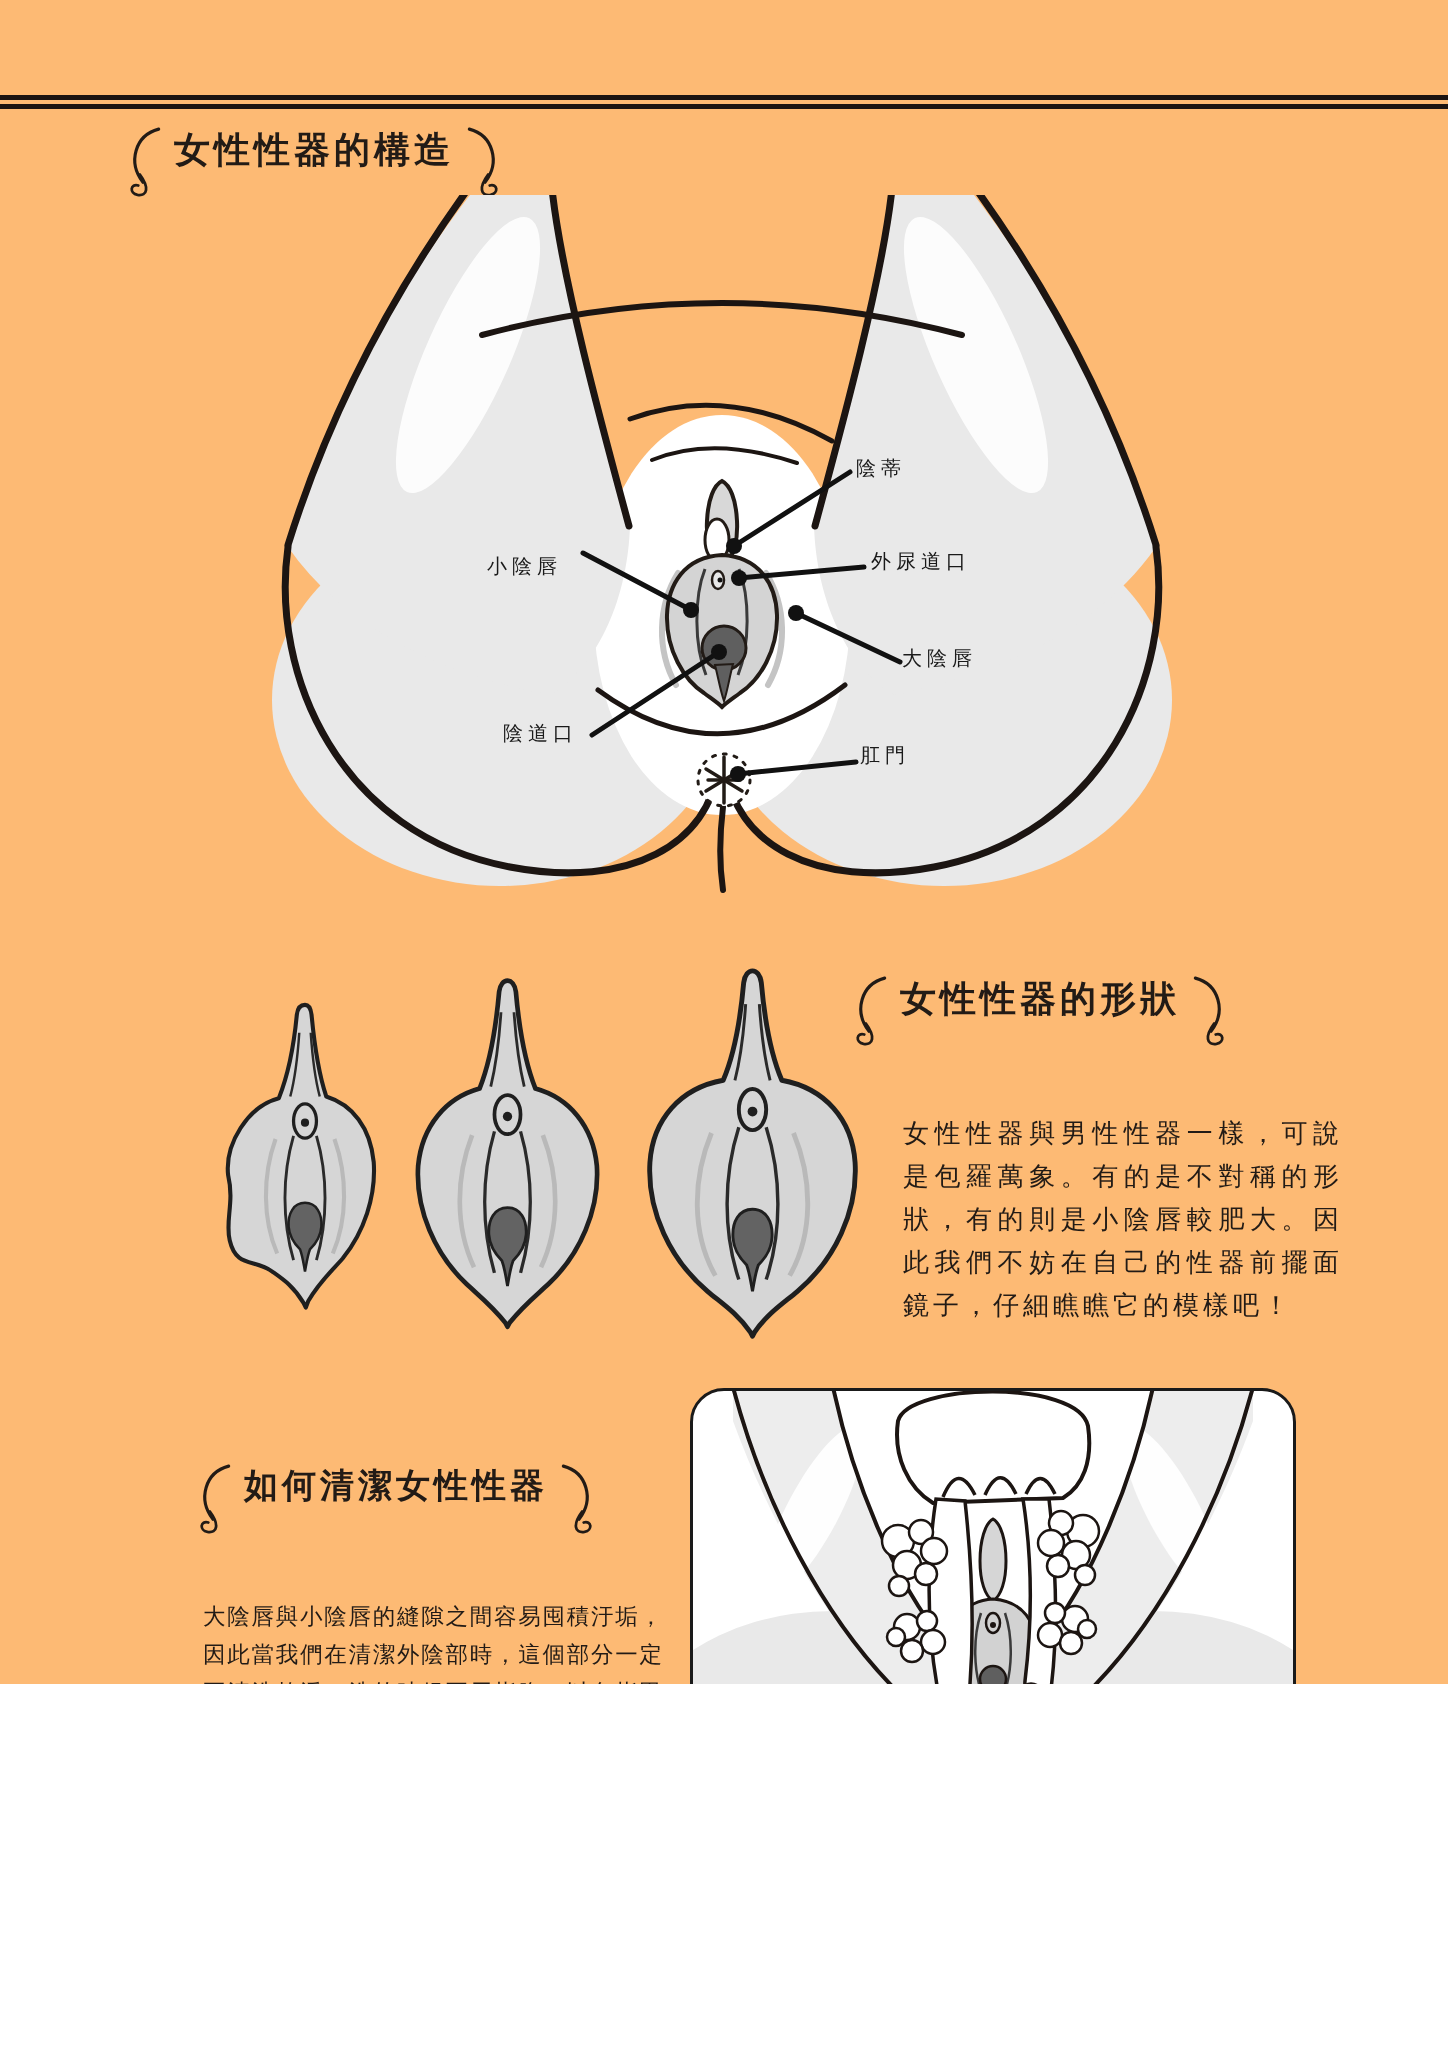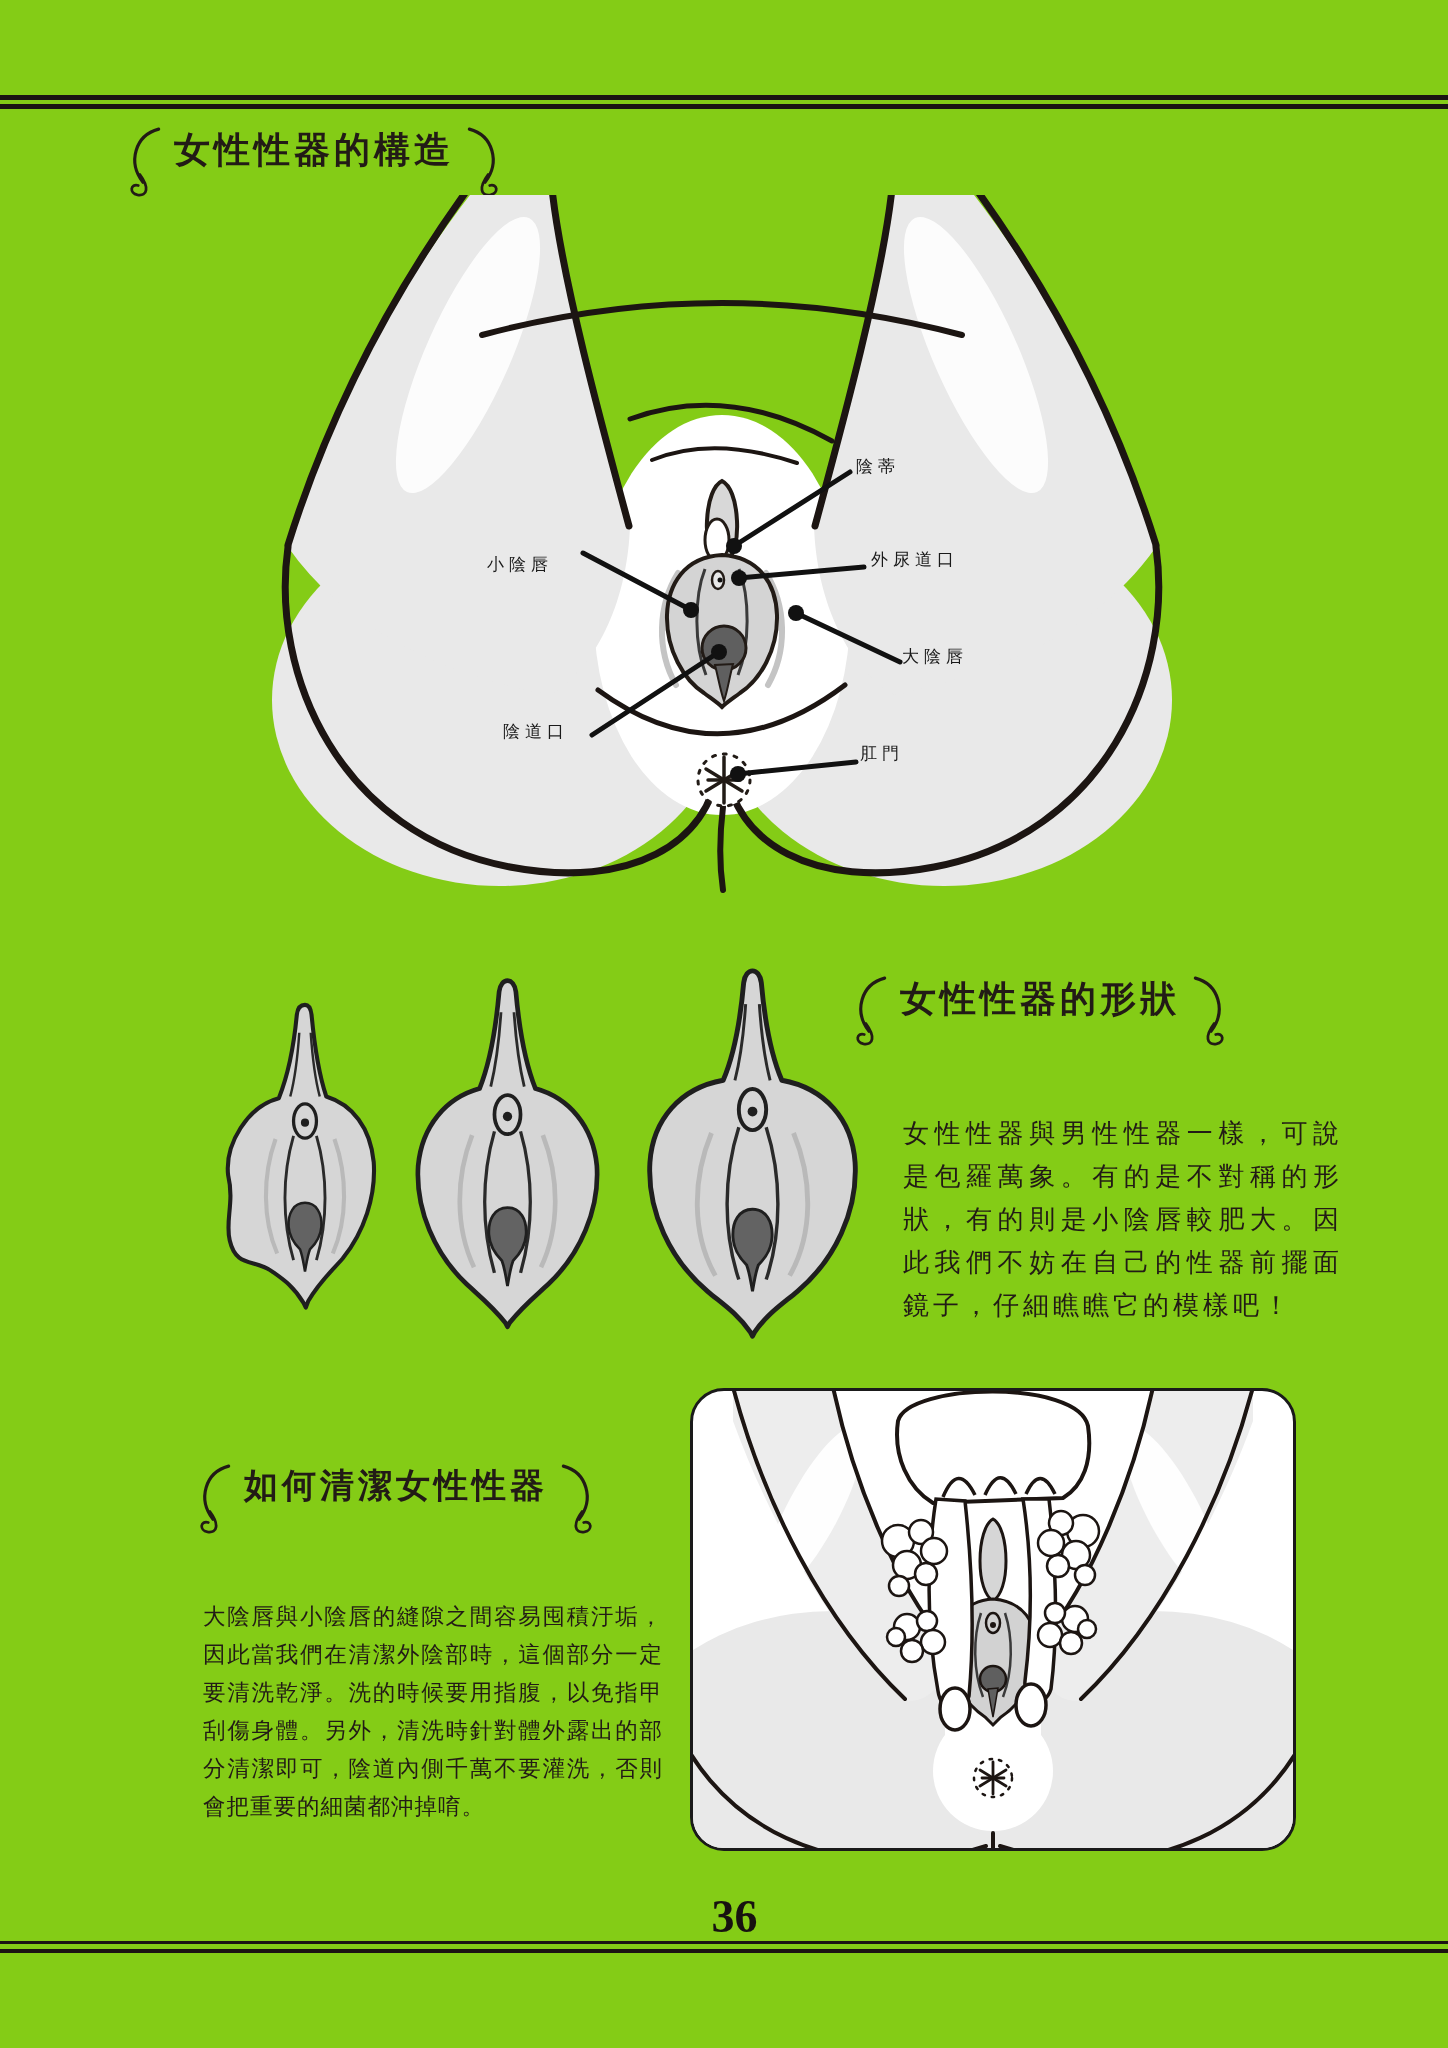--- a/index.html
+++ b/index.html
@@ -1,24 +1,24 @@
 <!DOCTYPE html>
 <html><head>
 <meta charset="utf-8">
 <style>
   html,body{margin:0;padding:0;background:#ffffff;}
-  .page{position:relative;width:1448px;height:2048px;background:#84cc16;overflow:hidden;
+  .page{position:relative;width:1448px;height:1684px;background:#fdba74;overflow:hidden;
         font-family:"Liberation Sans","DejaVu Sans",sans-serif;color:#1a1a1a;}
   .abs{position:absolute;}
   .rule{position:absolute;left:0;width:1448px;background:#1b1412;}
   .title-row{position:absolute;display:flex;align-items:flex-start;gap:10px;}
   .title-text{font-size:36px;font-weight:600;letter-spacing:4px;white-space:nowrap;margin:0;color:#221b16;}
   .curl{flex:0 0 auto;}
   .curl.right{transform:scaleX(-1);}
-  .diagram-label{position:absolute;font-size:17px;font-weight:500;letter-spacing:5px;white-space:nowrap;color:#1a1a1a;}
+  .diagram-label{position:absolute;font-size:20px;font-weight:500;letter-spacing:5px;white-space:nowrap;color:#1a1a1a;}
   .para{position:absolute;text-align:justify;color:#221b16;}
   .para.shapes{width:440px;font-size:26px;line-height:43px;letter-spacing:4px;}
   .para.cleaning{width:460px;font-size:22.5px;line-height:38px;letter-spacing:1px;}
   .wash-box{position:absolute;border:3px solid #1a1a1a;border-radius:34px;overflow:hidden;background:#fff;}
   .pageno{position:absolute;left:0;right:0;text-align:center;font-family:"Liberation Serif","DejaVu Serif",serif;
           font-weight:bold;font-size:46px;color:#171210;}
 </style>
 </head>
 <body>
 

